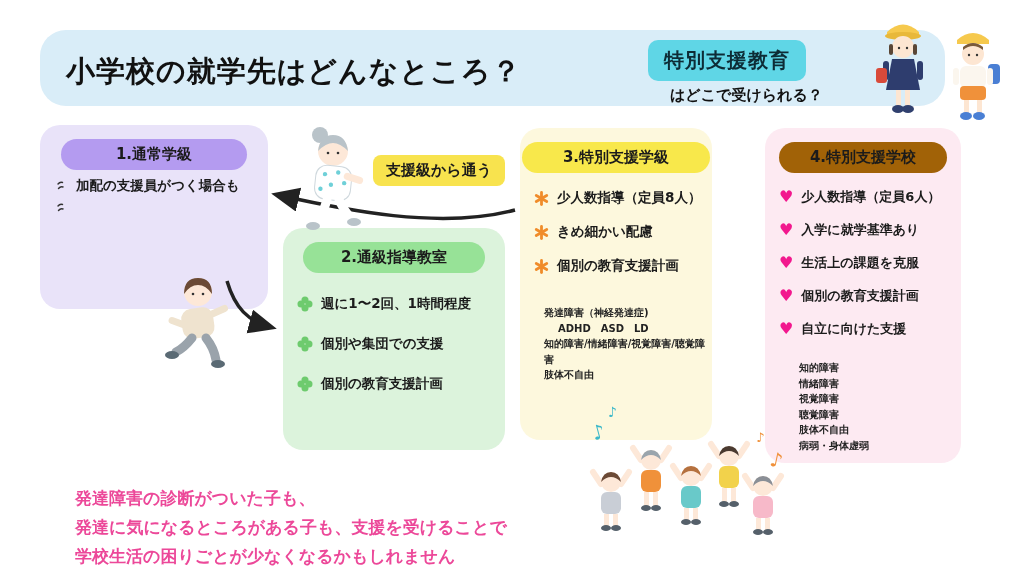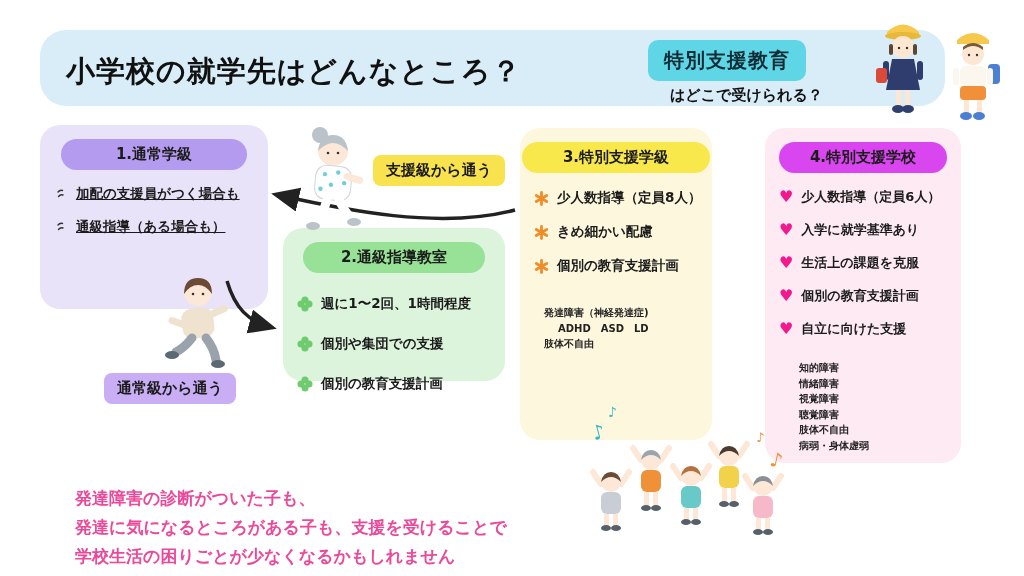--- a/index.html
+++ b/index.html
@@ -11,33 +11,33 @@
   .banner{position:absolute;left:40px;top:30px;width:905px;height:76px;
           background:#d9edf8;border-radius:26px;}
   .title{position:absolute;left:66px;top:52px;font-size:29px;font-weight:800;color:#111;letter-spacing:1px;}
   .badge-cyan{position:absolute;left:648px;top:40px;background:#5fd6e6;color:#0d2c36;
           font-size:20px;font-weight:800;padding:7px 16px;border-radius:10px;letter-spacing:1px;}
   .badge-sub{position:absolute;left:670px;top:86px;font-size:15px;font-weight:800;color:#111;}
 
   
   .card{position:absolute;border-radius:20px;}
   .card1{left:40px;top:125px;width:228px;height:184px;background:#e9e3f9;}
-  .card2{left:283px;top:228px;width:222px;height:153px;background:#dcf3dc;}
+  .card2{left:283px;top:228px;width:222px;height:222px;background:#dcf3dc;}
   .card3{left:520px;top:128px;width:192px;height:312px;background:#fdf8dd;}
   .card4{left:765px;top:128px;width:196px;height:335px;background:#fdeaf2;}
 
   .pill{margin:14px auto 4px;text-align:center;font-size:15px;font-weight:800;color:#1b1b1b;
         padding:6px 0;border-radius:17px;}
   .card1 .pill{width:186px;background:#b49bf0;}
   .card2 .pill{width:182px;background:#97e297;}
   .card3 .pill{width:188px;background:#f8e84b;}
-  .card4 .pill{width:168px;background:#d946ef;}
+  .card4 .pill{width:168px;background:#a16207;}
 
   .item{display:flex;align-items:center;gap:8px;font-weight:700;font-size:13.5px;color:#1b1b1b;}
-  .card1 .item{margin:15px 0 0 16px;text-decoration:underline;}
+  .card1 .item{margin:7px 0 0 16px;}
   .card2 .item{margin:22px 0 0 14px;}
   .card3 .item{margin:16px 0 0 14px;}
   .card4 .item{margin:15px 0 0 14px;font-size:13px;}
   .icon{flex:0 0 auto;display:inline-flex;align-items:center;}
   .heart{color:#f2188e;font-size:16px;line-height:1;}
 
   .note{font-size:10px;font-weight:700;color:#222;line-height:15.5px;}
   .card3 .note{margin:30px 0 0 24px;}
   .card4 .note{margin:22px 0 0 34px;}
   .note .indent{padding-left:14px;}
@@ -74,21 +74,20 @@
           </svg>
       </span>
       <span>加配の支援員がつく場合も</span>
     </div>
     <div class="item">
       <span class="icon">
         <svg width="12" height="12" viewBox="0 0 12 12">
             <path d="M2 4 Q4 1.5 6.5 2.5 M2.5 8.5 Q4.5 6 7 7" stroke="#333" fill="none" stroke-width="1.4" stroke-linecap="round"></path>
           </svg>
       </span>
-      <span>通級指導（ある場合も）</span>
     </div>
   </div>
 
   <div class="card card2">
     <div class="pill">2.通級指導教室</div>
     <div class="item">
       <span class="icon">
         <svg width="16" height="16" viewBox="0 0 20 20">
             <g fill="#6ecb6e">
               <circle cx="10" cy="5" r="4.4"></circle>
@@ -162,20 +161,21 @@
               <line x1="2.4" y1="4.8" x2="13.6" y2="11.2"></line>
               <line x1="13.6" y1="4.8" x2="2.4" y2="11.2"></line>
             </g>
           </svg>
       </span>
       <span>個別の教育支援計画</span>
     </div>
     <div class="note">
       <div>発達障害（神経発達症)</div>
       <div class="indent">ADHD　ASD　LD</div>
+      <div>知的障害/情緒障害/視覚障害/聴覚障害</div>
       <div>肢体不自由</div>
     </div>
   </div>
 
   <div class="card card4">
     <div class="pill">4.特別支援学校</div>
     <div class="item">
       <span class="icon heart">♥</span>
       <span>少人数指導（定員6人）</span>
     </div>
@@ -199,21 +199,20 @@
       <div>知的障害</div>
       <div>情緒障害</div>
       <div>視覚障害</div>
       <div>聴覚障害</div>
       <div>肢体不自由</div>
       <div>病弱・身体虚弱</div>
     </div>
   </div>
 
   <div class="tag tag-yellow">支援級から通う</div>
-  <div class="tag tag-purple">通常級から通う</div>
 
   <svg class="overlay" width="1024" height="576">
     <defs>
       <marker id="ah" markerWidth="9" markerHeight="8" refX="6" refY="3.5" orient="auto">
         <path d="M0 0 L8 3.5 L0 7 Z" fill="#222"></path>
       </marker>
     </defs>
     <path d="M515 210 C 440 230, 345 210, 278 195" stroke="#222" stroke-width="3.5" fill="none" marker-end="url(#ah)"></path>
     <path d="M227 281 C 235 308, 248 321, 270 327" stroke="#222" stroke-width="3.5" fill="none" marker-end="url(#ah)"></path>
   </svg>

